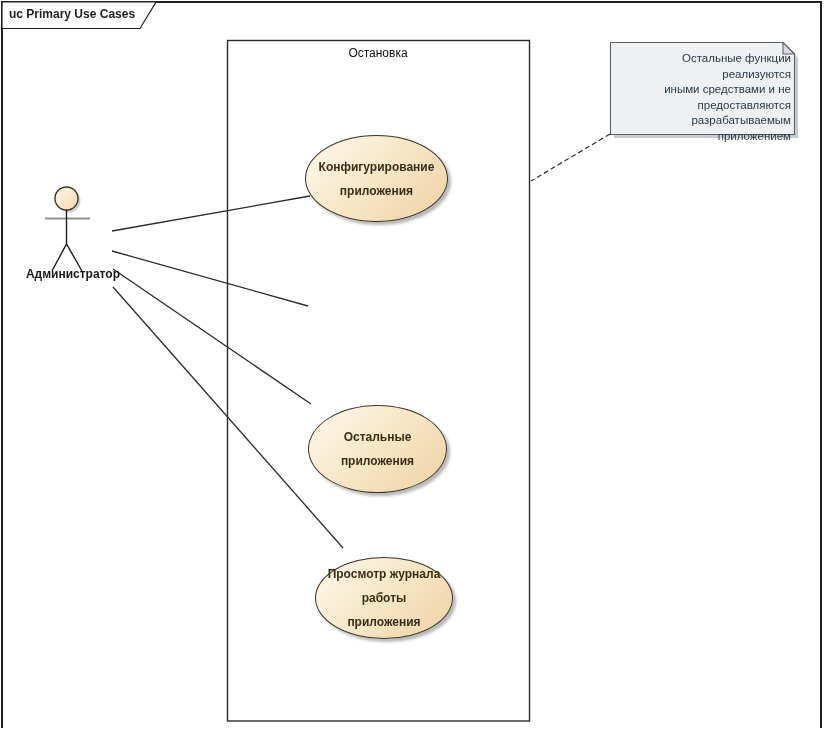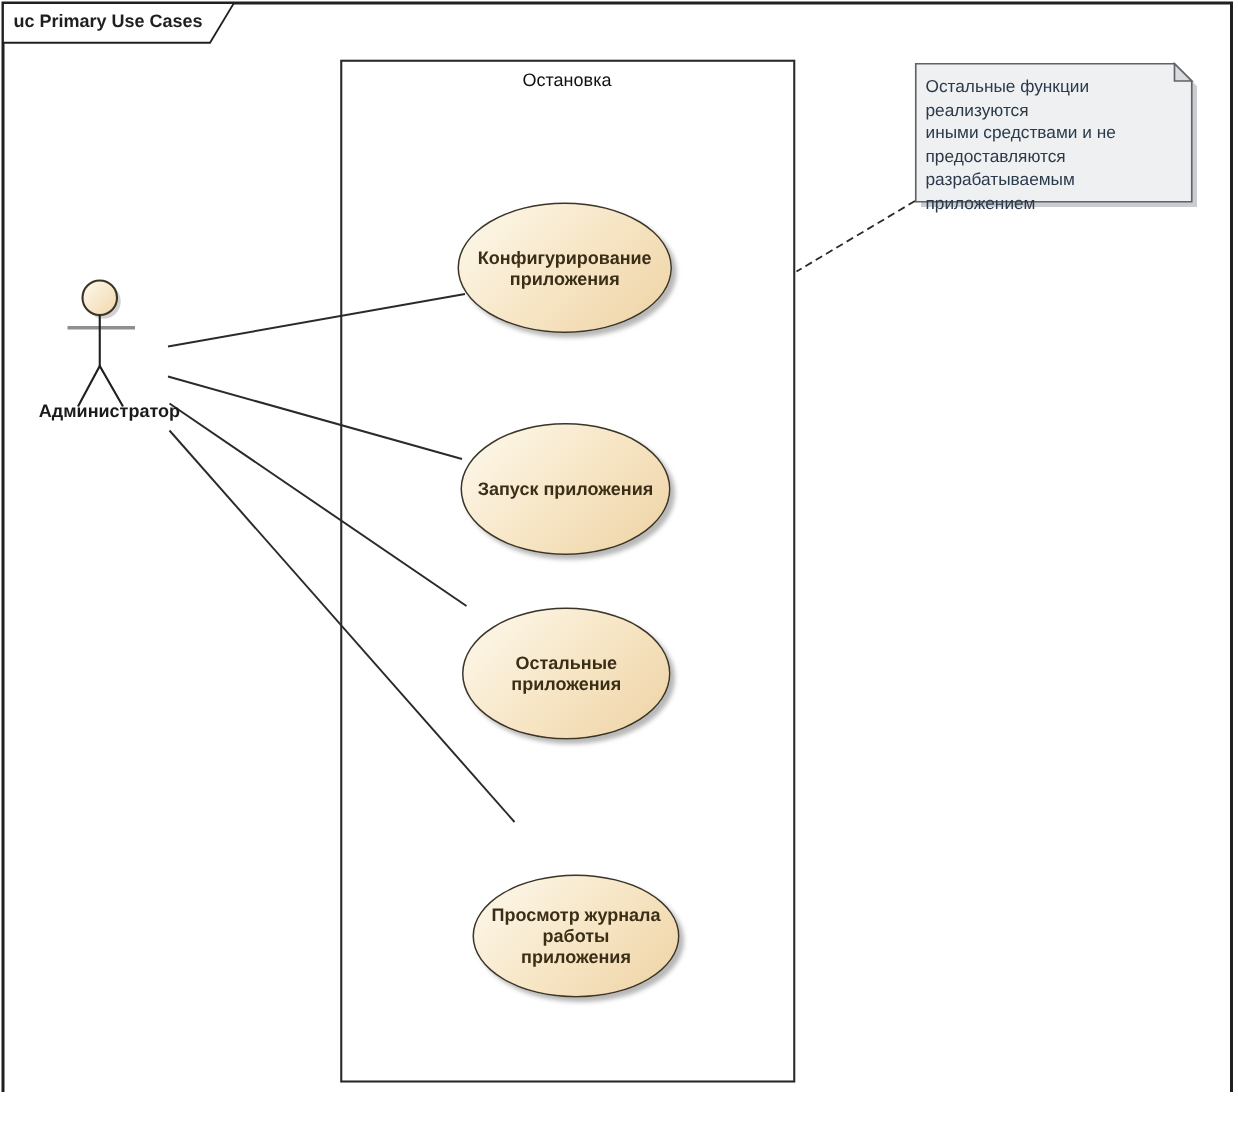--- a/index.html
+++ b/index.html
@@ -32,33 +32,33 @@
   }
   .usecase{
     position:absolute;border-radius:50%;
     border:1.5px solid var(--usecase-border,#3a3526);
     background:linear-gradient(135deg,var(--usecase-fill-light,#fdf9ee) 0%,#f7e6c6 50%,var(--usecase-fill-dark,#eed2a4) 100%);
     box-shadow:3px 3px 3px rgba(125,125,125,.55);
     display:flex;align-items:center;justify-content:center;
     text-align:center;font-size:12px;font-weight:bold;color:#3a2e17;
     padding:0 8px;box-sizing:border-box;
   }
-  .usecase span{white-space:pre-line;line-height:14px;}
+  .usecase span{white-space:pre-line;line-height:24px;}
   .uc1{left:305px;top:135px;width:143px;height:87px;}
   .uc2{left:307px;top:282px;width:140px;height:88px;}
   .uc3{left:308px;top:405px;width:139px;height:88px;}
-  .uc4{left:315px;top:583px;width:138px;height:82px;justify-content:center;}
+  .uc4{left:315px;top:557px;width:138px;height:82px;justify-content:center;}
 
   .actor-label{
     position:absolute;left:20px;top:267px;width:100px;text-align:right;
     font-size:12px;font-weight:bold;color:#1a1a1a;white-space:nowrap;
   }
   .note-text{
     position:absolute;left:617px;top:51px;width:174px;
-    font-size:11.5px;line-height:15.5px;color:#2b3a4a;white-space:pre-line;
+    font-size:11.5px;line-height:15.5px;color:#2b3a4a;white-space:pre-line;text-align:right;
   }
 </style>
 </head>
 <body>
 
 <div class="canvas">
 
   <svg class="layer" viewBox="0 0 825 752">
     <defs>
       <linearGradient id="headGrad" x1="0" y1="0" x2="1" y2="1">
@@ -94,23 +94,20 @@
   </svg>
 
   <div class="frame-title">uc Primary Use Cases</div>
 
   <div class="boundary-title">Остановка</div>
 
   <div class="usecase uc1">
     <span>Конфигурирование
 приложения</span>
   </div>
-  <div class="usecase uc2">
-    <span>Запуск приложения</span>
-  </div>
   <div class="usecase uc3">
     <span>Остальные
 приложения</span>
   </div>
   <div class="usecase uc4">
     <span>Просмотр журнала
 работы приложения</span>
   </div>
 
   <div class="actor-label">Администратор</div>

